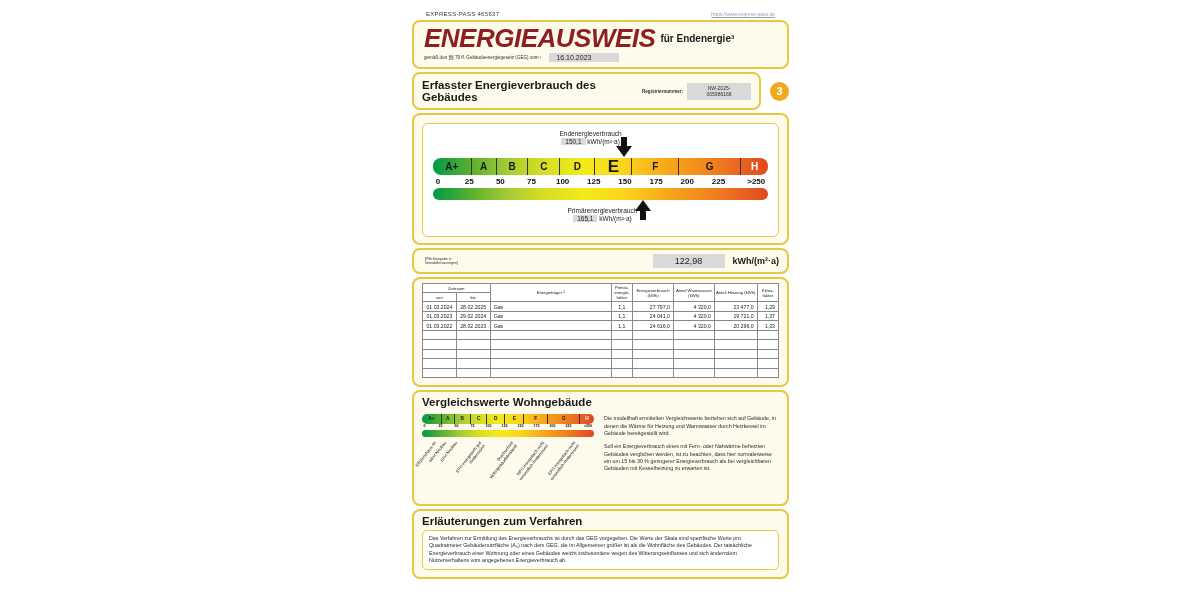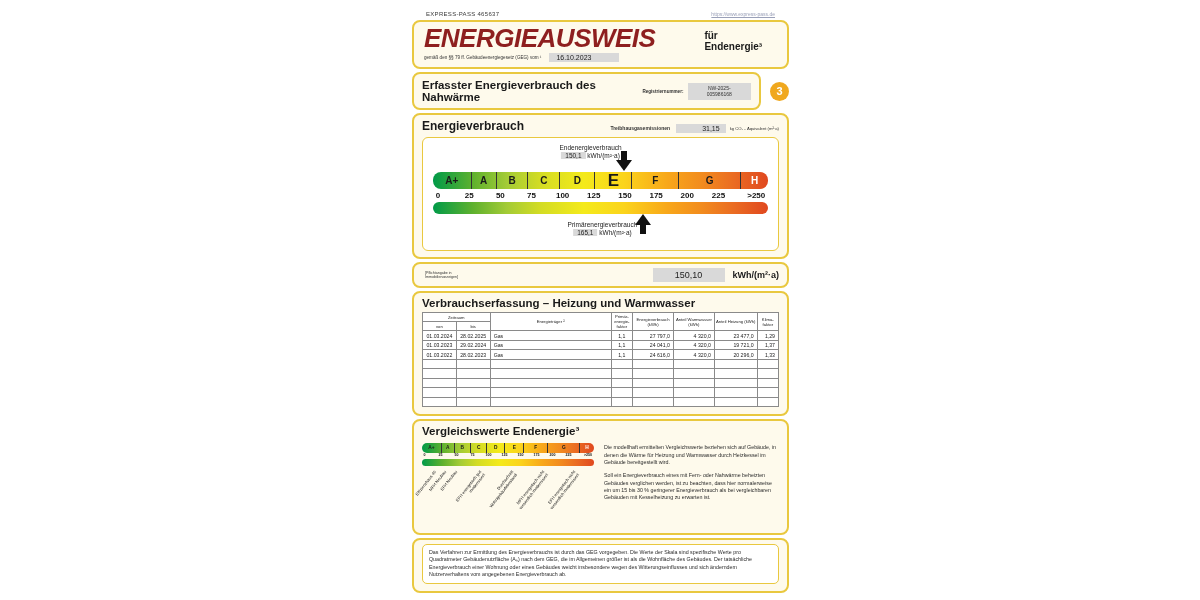--- a/index.html
+++ b/index.html
@@ -8,21 +8,21 @@
   .doc { position:absolute; left:412px; top:8px; width:377px; }
 
   .topline { display:flex; justify-content:space-between; align-items:flex-end; padding:3px 14px 3px 14px; }
   .express { font-size:6px; color:#3a3a3a; letter-spacing:.3px; }
   .siteurl { font-size:5px; color:#9aa0b8; text-decoration:underline; }
 
   .ebox { border:2px solid #e9c83f; border-radius:8px; background:#fefaec; margin-bottom:3px; }
 
   
   .header-box { padding:3px 10px 5px 10px; }
-  .title-row { display:flex; align-items:flex-end;gap:44px; }
+  .title-row { display:flex; align-items:center; }
   .main-title { font-size:26px; font-weight:800; font-style:italic; color:#8e1f1f; letter-spacing:-.5px; line-height:1.05; }
   .sub-title { font-size:10px; font-weight:bold; color:#1a1a1a; margin-left:5px; }
   .law-row { display:flex; align-items:center; margin-top:1px; }
   .law-text { font-size:4.6px; color:#333; }
   .gray-field { background:#d9d9d9; display:inline-block; }
   .date-field { font-size:7px; color:#222; padding:1px 28px 1px 7px; margin-left:8px; }
 
   
   .section-row { display:flex; align-items:center; gap:9px; margin-bottom:3px; }
   .section-box { flex:1; display:flex; align-items:center; padding:5px 8px; }
@@ -125,36 +125,28 @@
         <span class="sub-title">für Endenergie³</span>
       </div>
       <div class="law-row">
         <span class="law-text">gemäß den §§ 79 ff. Gebäudeenergiegesetz (GEG) vom ¹</span>
         <span class="gray-field date-field">16.10.2023</span>
       </div>
     </div>
 
     <div class="section-row">
       <div class="ebox section-box" style="margin-bottom:0;">
-        <span class="section-title">Erfasster Energieverbrauch des Nahwärme</span>
+        <span class="section-title">Erfasster Energieverbrauch des Gebäudes</span>
         <span class="reg-label">Registriernummer:</span>
         <span class="gray-field reg-field">NW-2025-005986168</span>
       </div>
       <div class="page-badge">3</div>
     </div>
 
     <div class="ebox energy-box">
-      <div class="energy-head">
-        <span class="h2">Energieverbrauch</span>
-        <span class="ghg">
-          <span class="ghg-label">Treibhausgasemissionen</span>
-          <span class="gray-field ghg-value">31,15</span>
-          <span class="ghg-unit">kg CO₂ - Äquivalent (m²·a)</span>
-        </span>
-      </div>
 
       <div class="scale-panel">
         <div class="marker-top">
           <div class="marker-lbl" style="left: 47.037%;">
             <div class="l1">Endenergieverbrauch</div>
             <div class="l2">
               <span class="val-chip">150,1</span>
               <span>kWh/(m²·a)</span>
             </div>
           </div>
@@ -219,26 +211,25 @@
               <span class="val-chip">165,1</span>
               <span>kWh/(m²·a)</span>
             </div>
           </div>
         </div>
       </div>
     </div>
 
     <div class="ebox banner-box">
       <span class="banner-note">[Pflichtangabe in Immobilienanzeigen]</span>
-      <span class="gray-field banner-value">150,10</span>
+      <span class="gray-field banner-value">122,98</span>
       <span class="banner-unit">kWh/(m²·a)</span>
     </div>
 
     <div class="ebox table-box">
-      <div class="h2">Verbrauchserfassung – Heizung und Warmwasser</div>
       <table class="ctable">
         <colgroup>
           <col style="width:9.5%">
             <col style="width:9.5%">
             <col style="width:34%">
             <col style="width:6%">
           <col style="width:11.5%">
             <col style="width:11.5%">
             <col style="width:12%">
             <col style="width:6%">
@@ -337,21 +328,21 @@
               <td class="c4">&nbsp;</td>
               <td class="c5">&nbsp;</td>
               <td class="c6">&nbsp;</td>
               <td class="c7">&nbsp;</td>
             </tr>
           </tbody>
       </table>
     </div>
 
     <div class="ebox compare-box">
-      <div class="h2">Vergleichswerte Endenergie³</div>
+      <div class="h2">Vergleichswerte Wohngebäude</div>
       <div class="compare-body">
         <div class="mini">
           <div class="scale-bar grad">
               <div class="seg" style="width: 11.5%;">
                 <span>A+</span>
               </div>
               <div class="seg" style="width: 7.5%;">
                 <span>A</span>
               </div>
               <div class="seg" style="width: 9.5%;">
@@ -401,19 +392,20 @@
             </div>
         </div>
         <div class="compare-text">
             <p>Die modellhaft ermittelten Vergleichswerte beziehen sich auf Gebäude, in denen die Wärme für Heizung und Warmwasser durch Heizkessel im Gebäude bereitgestellt wird.</p>
             <p>Soll ein Energieverbrauch eines mit Fern- oder Nahwärme beheizten Gebäudes verglichen werden, ist zu beachten, dass hier normalerweise ein um 15 bis 30 % geringerer Energieverbrauch als bei vergleichbaren Gebäuden mit Kesselheizung zu erwarten ist.</p>
           </div>
       </div>
     </div>
 
     <div class="ebox explain-box">
+      <div class="h2">Erläuterungen zum Verfahren</div>
       <div class="explain-panel">
         <p>Das Verfahren zur Ermittlung des Energieverbrauchs ist durch das GEG vorgegeben. Die Werte der Skala sind spezifische Werte pro Quadratmeter Gebäudenutzfläche (Aₙ) nach dem GEG, die im Allgemeinen größer ist als die Wohnfläche des Gebäudes. Der tatsächliche Energieverbrauch einer Wohnung oder eines Gebäudes weicht insbesondere wegen des Witterungseinflusses und sich änderndem Nutzerverhaltens vom angegebenen Energieverbrauch ab.</p>
       </div>
     </div>
 
   </div>
 </div>
 
 </body></html>

